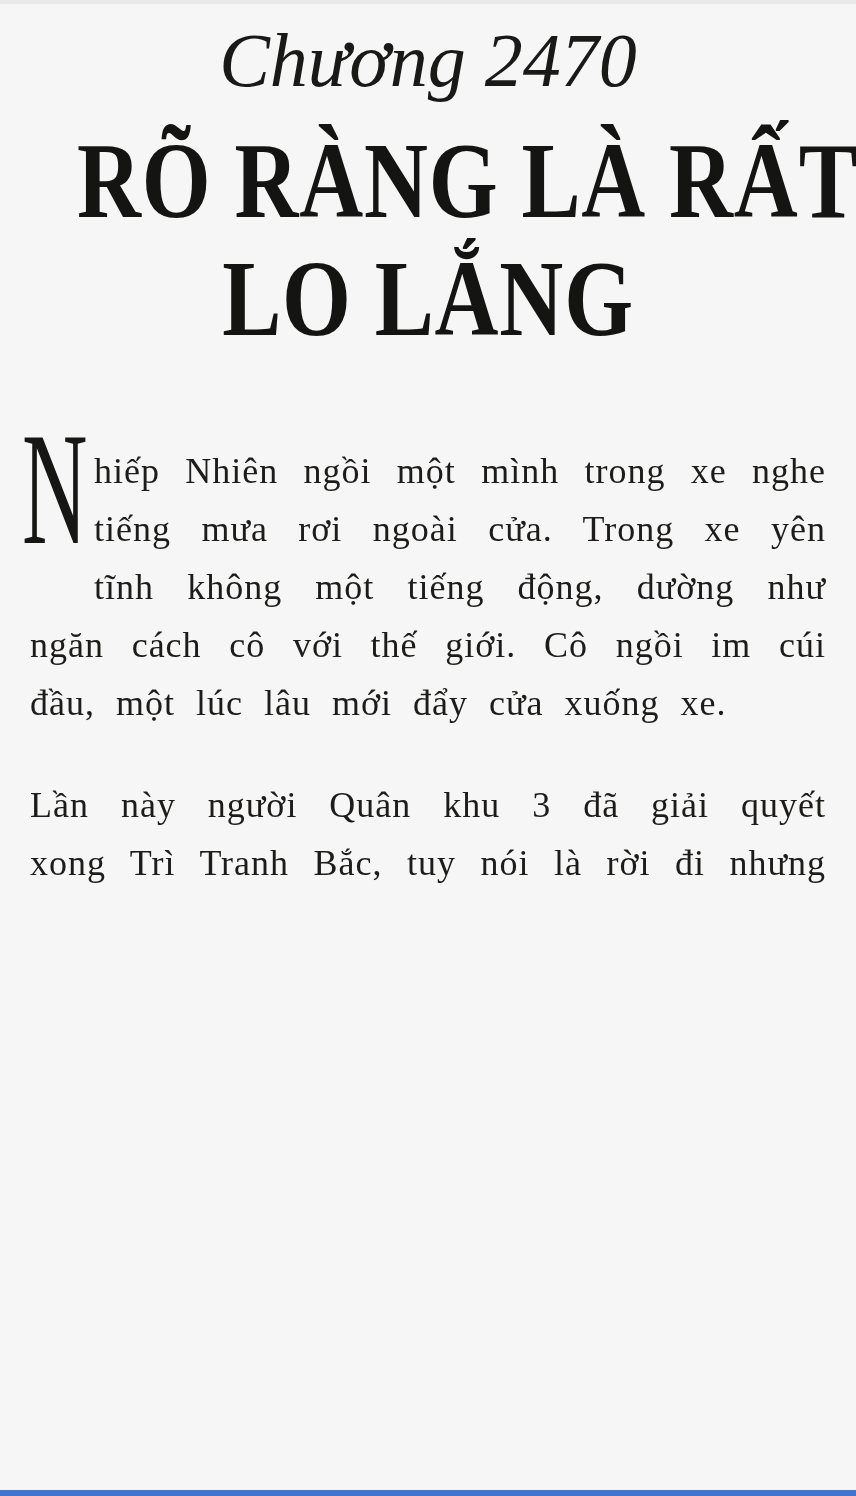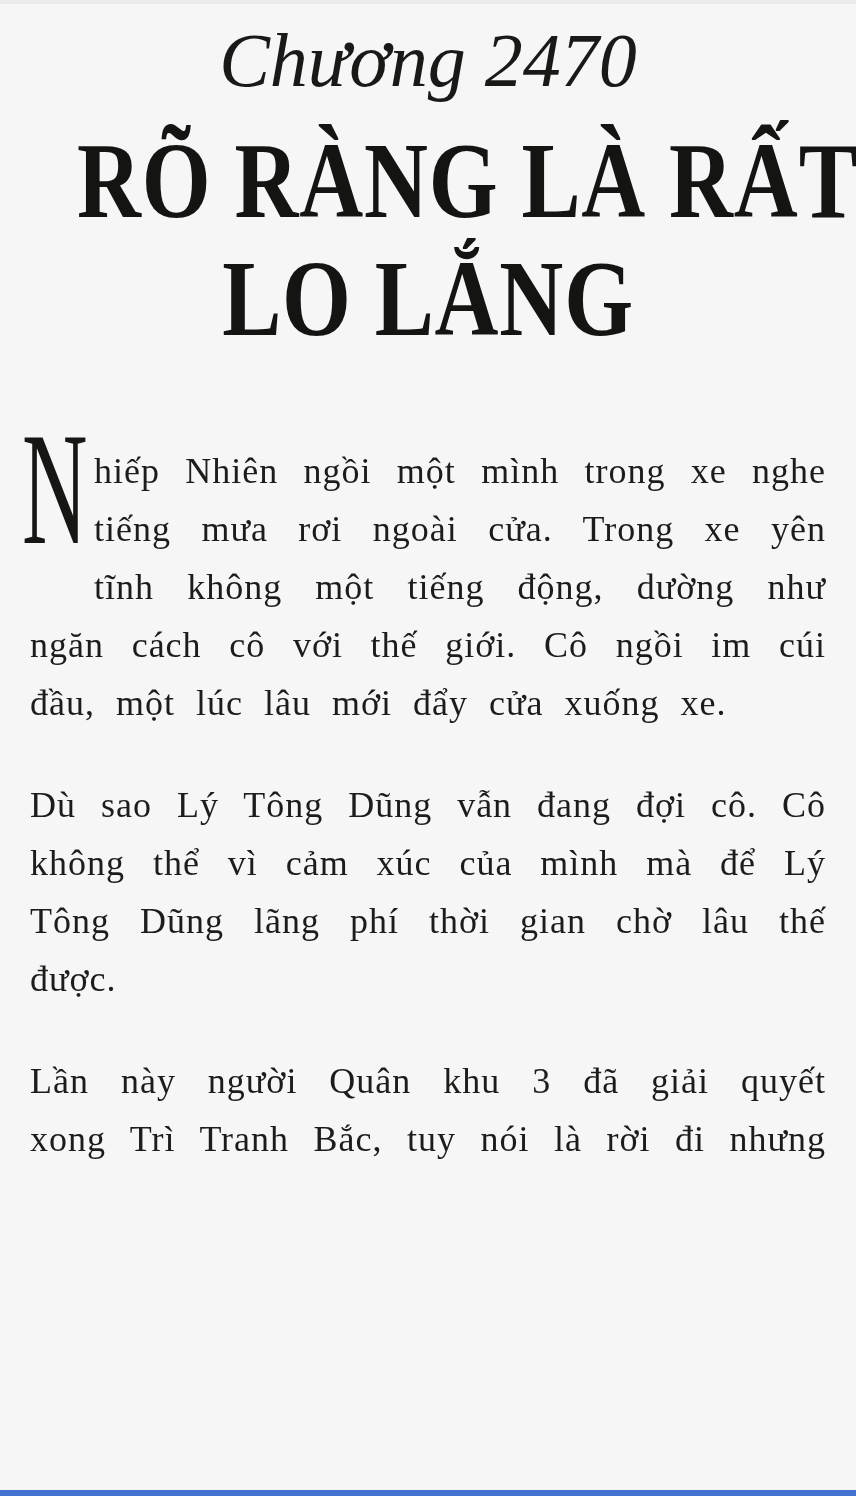--- a/index.html
+++ b/index.html
@@ -97,19 +97,18 @@
       <span class="tline">LO LẮNG</span>
     </h1>
   </header>
 
   <main class="content">
     <p class="para first">
       <span class="dropcap">
           <span class="dropcap-glyph">N</span>
         </span><span>hiếp Nhiên ngồi một mình trong xe nghe tiếng mưa rơi ngoài cửa. Trong xe yên tĩnh không một tiếng động, dường như ngăn cách cô với thế giới. Cô ngồi im cúi đầu, một lúc lâu mới đẩy cửa xuống xe.</span>
     </p>
-    <p class="para">Dù sao Lý Tông Dũng vẫn đang đợi cô. Cô không thể vì cảm xúc của mình mà để Lý Tông Dũng lãng phí thời gian chờ lâu thế được.</p>
     <p class="para continued">Lần này người Quân khu 3 đã giải quyết xong Trì Tranh Bắc, tuy nói là rời đi nhưng</p>
   </main>
 
   <div class="progress-bar"></div>
 
 </div>
 
 </body></html>

